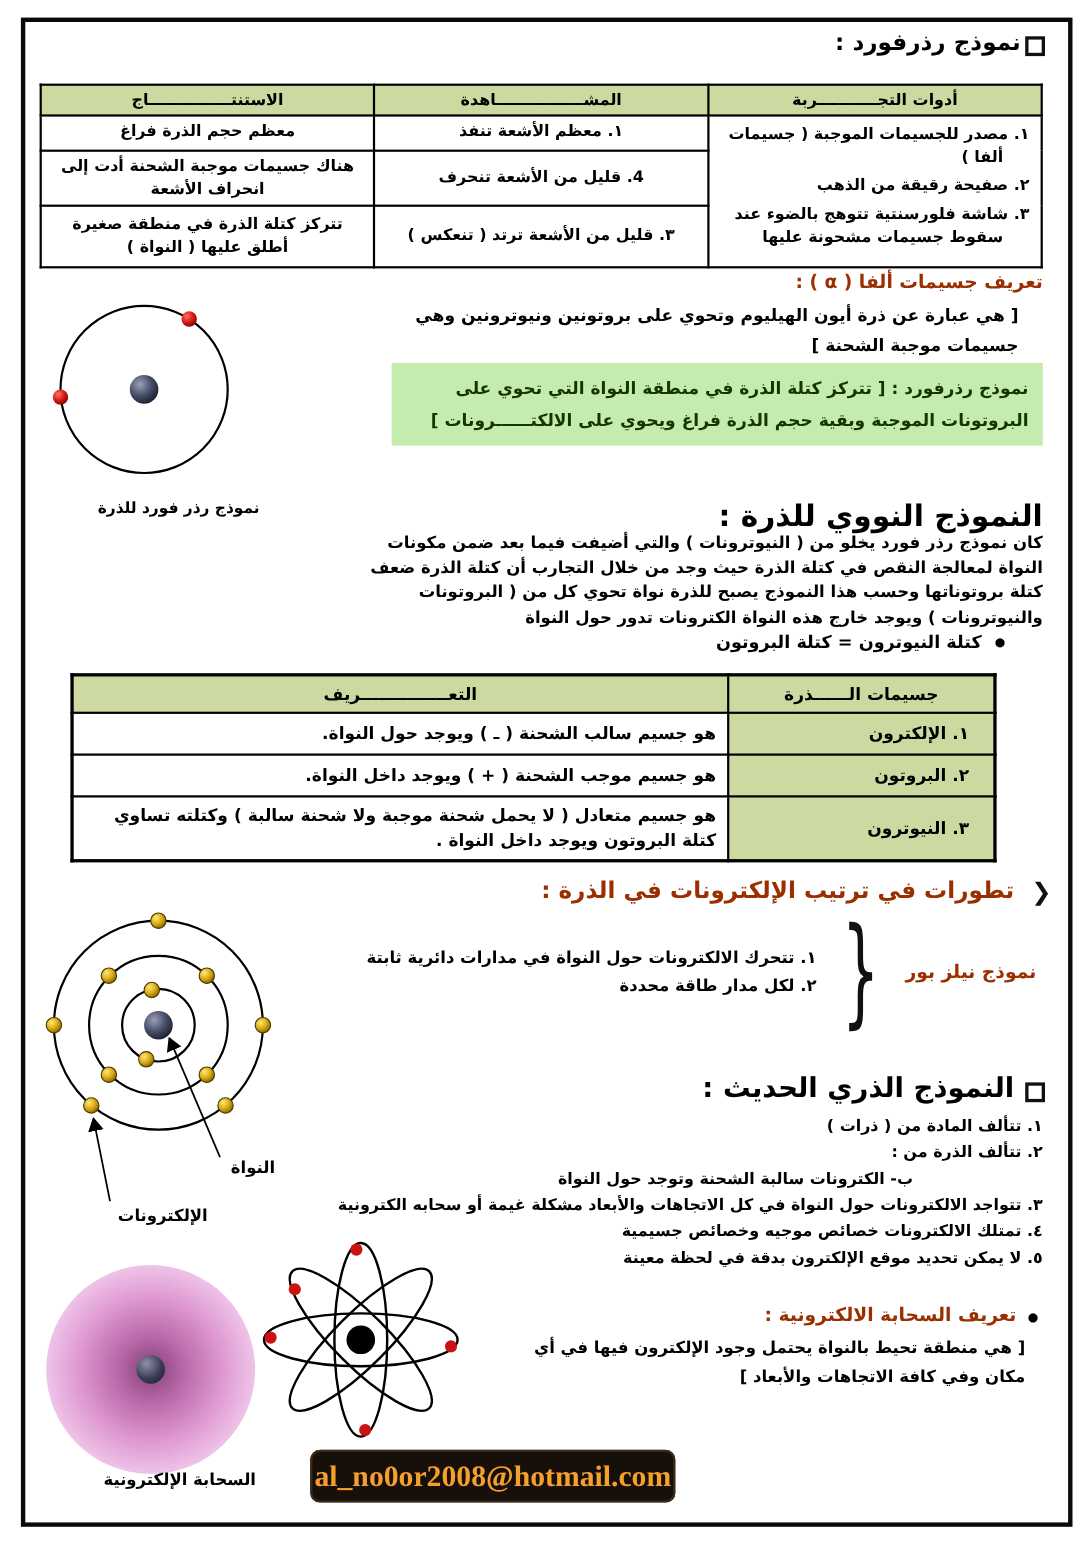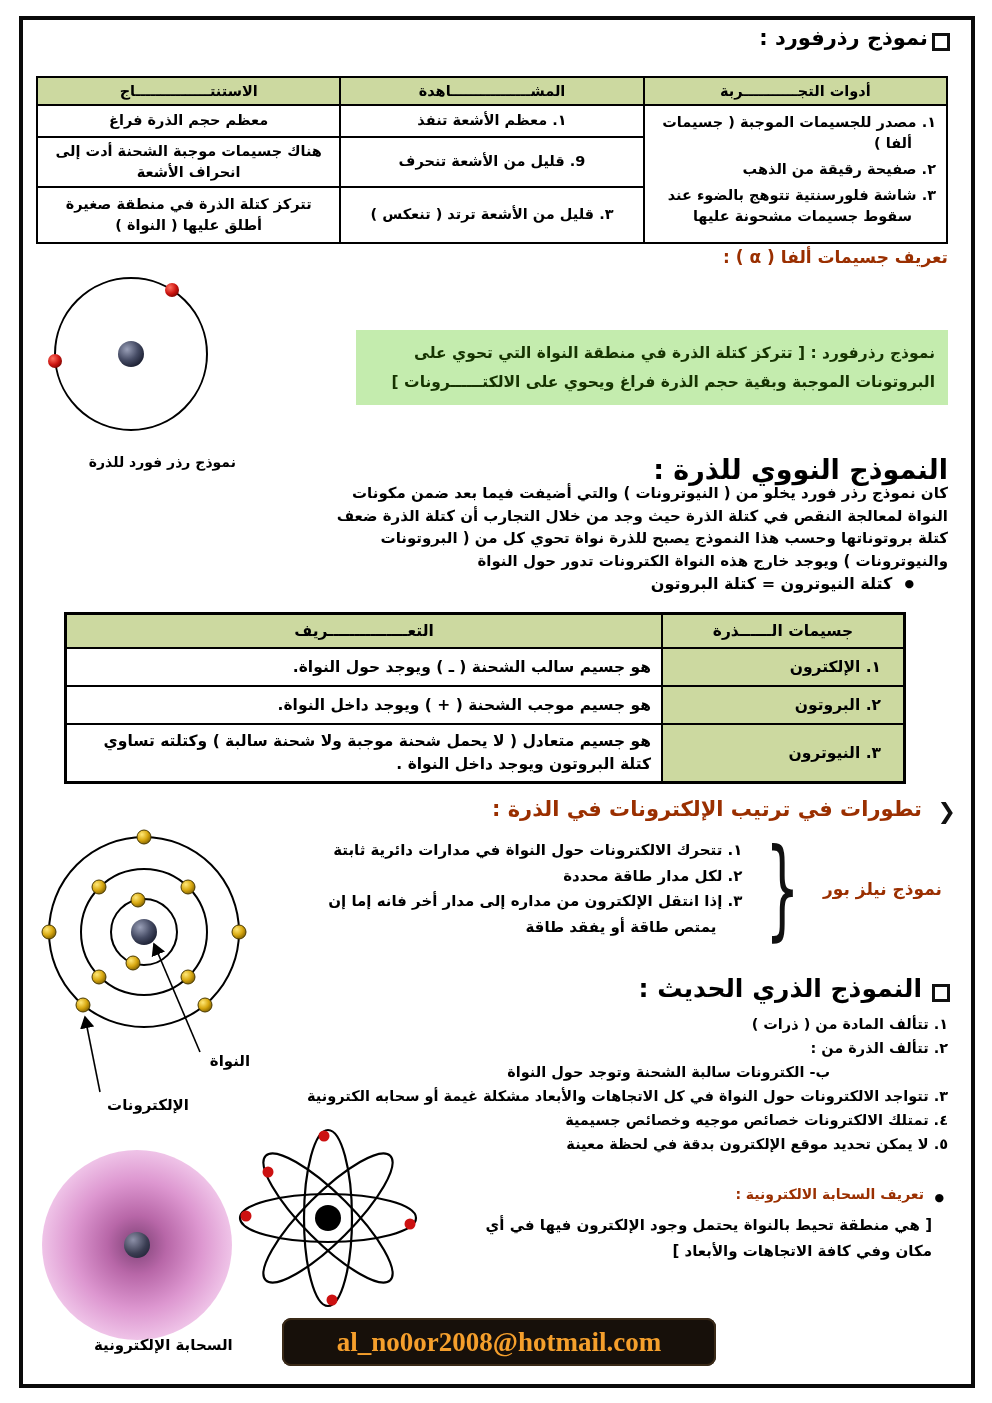--- a/index.html
+++ b/index.html
@@ -62,35 +62,35 @@
 
   
   .modern-title{top:974px; right:70px; font-size:25px; font-weight:bold;}
   .sq-modern{top:984px; right:42px;}
   .modern-list{top:1013px; right:44px; width:648px; font-size:14.5px; line-height:1.52; text-align:right; font-weight:bold;}
   .modern-list div{margin-bottom:2px; padding-right:26px; text-indent:-26px;}
   .modern-list div.sub{margin-right:118px;}
 
   
   .cloud-bullet{top:1192px; right:48px;}
-  .cloud-title{top:1186px; right:68px; font-size:14px; font-weight:bold;}
+  .cloud-title{top:1186px; right:68px; font-size:17px; font-weight:bold;}
   .cloud-text{top:1213px; right:60px; width:452px; font-size:15px; font-weight:bold; line-height:1.7; text-align:right;}
 
   
   .cloud-fig{top:1150px; left:42px; width:190px; height:190px; border-radius:50%;
     background:radial-gradient(circle at 50% 50%, #7e4276 0%, #b867a8 22%, #dd97d0 48%, #f0c6e9 72%, #fbecf8 92%, #fff 100%);}
   .cloud-nucleus{position:absolute; left:82px; top:82px; width:26px; height:26px; border-radius:50%;
     background:radial-gradient(circle at 35% 30%, #8d90a8 0%, #3a3d52 55%, #16182a 100%);}
   .cloud-caption{top:1336px; left:94px; font-size:15px; font-weight:bold;}
 
   
   .atom-fig{top:1126px; left:228px;}
 
   
-  .email-banner{top:1318px; left:282px; width:434px; height:48px; background:var(--banner-bg,#17100a);
+  .email-banner{top:1318px; left:282px; width:332px; height:48px; background:var(--banner-bg,#17100a);
     border-radius:9px; display:flex; align-items:center; justify-content:center;
     color:var(--email-gold,#f59f2c); font-family:"Liberation Serif", serif; font-size:27px; font-weight:bold;
     direction:ltr; box-shadow:0 0 0 2px #3a2a18 inset;}
 </style>
 </head>
 <body>
 
 <div class="page">
   <div class="frame"></div>
 
@@ -109,31 +109,32 @@
       <tr class="exp-r1">
         <td rowspan="3" class="tools-cell">
           <div class="tool-item">١.   مصدر للجسيمات الموجبة ( جسيمات ألفا )</div>
           <div class="tool-item">٢.   صفيحة رقيقة من الذهب</div>
           <div class="tool-item">٣.   شاشة فلورسنتية تتوهج بالضوء عند سقوط جسيمات مشحونة عليها</div>
         </td>
         <td>١.   معظم الأشعة تنفذ</td>
         <td>معظم حجم الذرة فراغ</td>
       </tr>
       <tr class="exp-r2">
-        <td>9.   قليل من الأشعة تنحرف</td>
+        <td>4.   قليل من الأشعة تنحرف</td>
         <td>هناك جسيمات موجبة الشحنة أدت إلى انحراف الأشعة</td>
       </tr>
       <tr class="exp-r3">
         <td>٣.   قليل من الأشعة ترتد ( تنعكس )</td>
         <td>تتركز كتلة الذرة في منطقة صغيرة أطلق عليها ( النواة )</td>
       </tr>
     </tbody>
   </table>
 
   <div class="abs alpha-title maroon">تعريف جسيمات ألفا ( α ) :</div>
+  <div class="abs alpha-text">[ هي عبارة عن ذرة أيون الهيليوم وتحوي على بروتونين ونيوترونين وهي جسيمات موجبة الشحنة ]</div>
 
   <div class="abs ruth-fig">
     <svg width="210" height="186" viewBox="0 0 210 186">
       <defs>
         <radialGradient id="nucGrad" cx="35%" cy="32%" r="75%">
           <stop offset="0%" stop-color="#9aa0b8"></stop>
             <stop offset="55%" stop-color="#474d66"></stop>
             <stop offset="100%" stop-color="#181c2e"></stop>
         </radialGradient>
         <radialGradient id="redGrad" cx="35%" cy="32%" r="75%">
@@ -184,21 +185,20 @@
 
   <div class="abs dev-arrow">❮</div>
   <div class="abs dev-title maroon">تطورات في ترتيب الإلكترونات في الذرة :</div>
 
   <div class="abs bohr-block">
     <div class="bohr-label maroon">نموذج نيلز بور</div>
     <div class="brace">}</div>
     <div class="bohr-points">
       <div>١.   تتحرك الالكترونات حول النواة في مدارات دائرية ثابتة</div>
       <div>٢.   لكل مدار طاقة محددة</div>
-      <div>٣.   إذا انتقل الإلكترون من مداره إلى مدار أخر فانه إما إن يمتص طاقة أو يفقد طاقة</div>
     </div>
   </div>
 
   <div class="abs" style="top:820px; left:16px;">
     <svg width="256" height="300" viewBox="0 0 256 300">
       <defs>
         <radialGradient id="nucGrad2" cx="35%" cy="32%" r="75%">
           <stop offset="0%" stop-color="#9aa0b8"></stop>
             <stop offset="55%" stop-color="#474d66"></stop>
             <stop offset="100%" stop-color="#181c2e"></stop>

